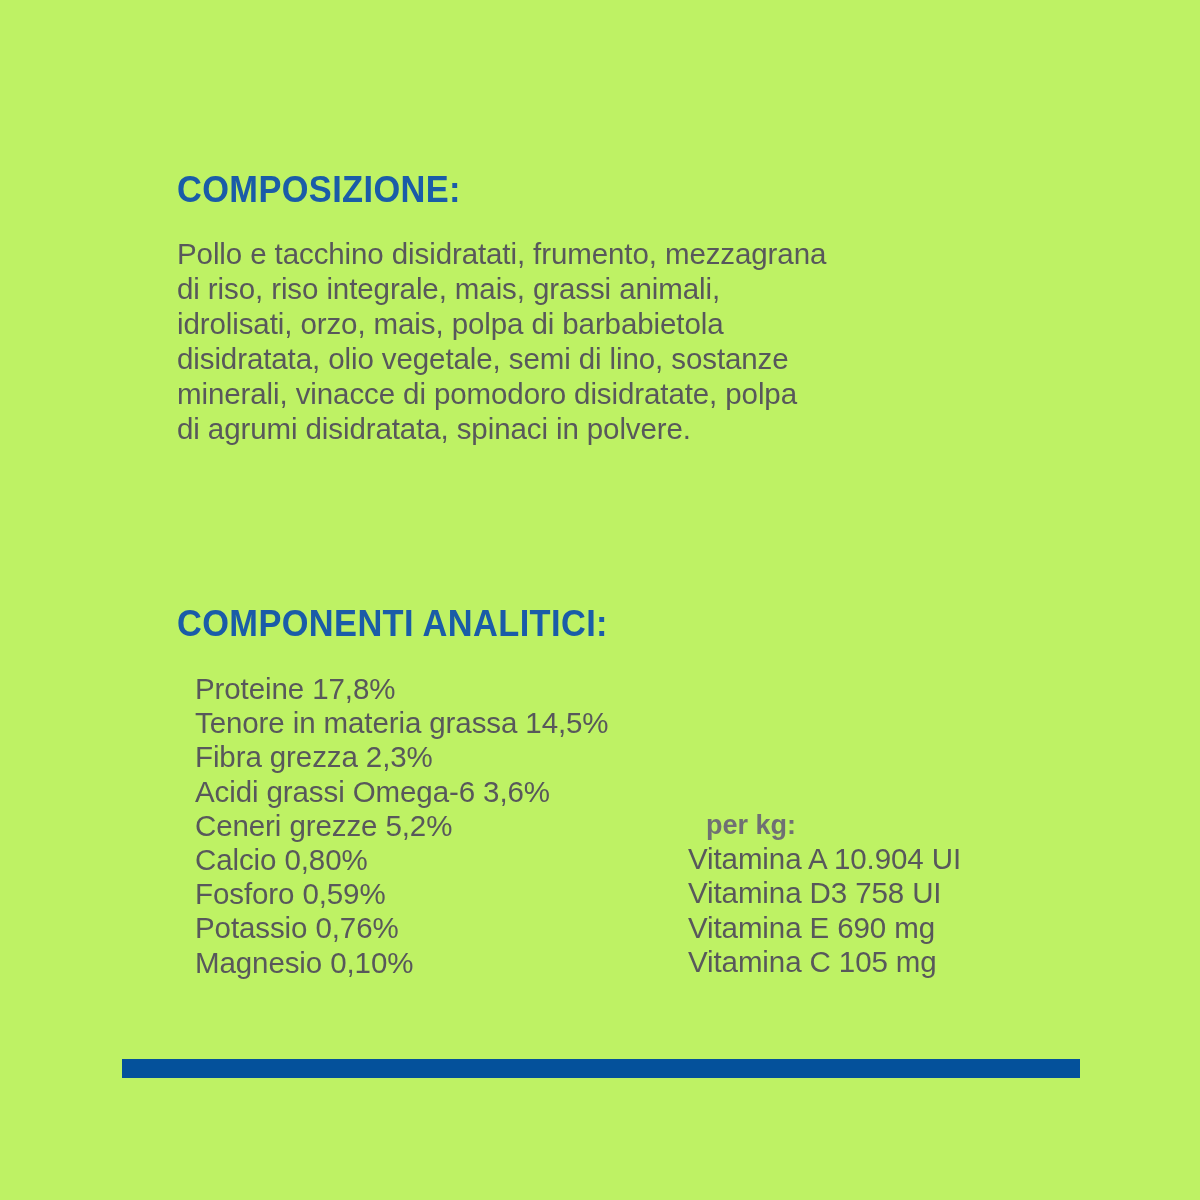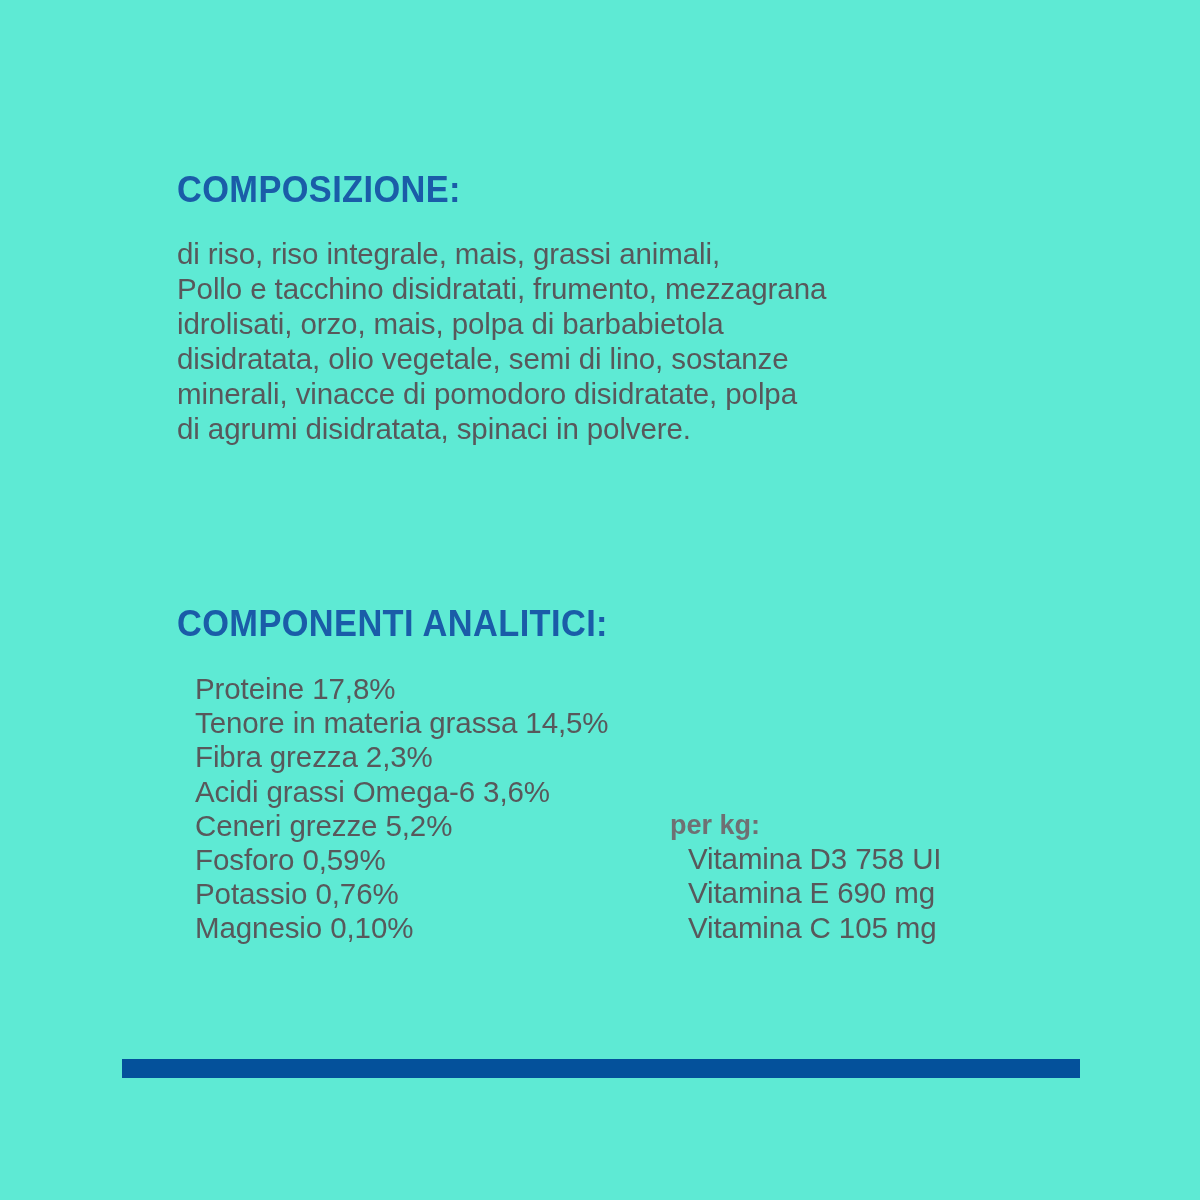--- a/index.html
+++ b/index.html
@@ -12,21 +12,21 @@
     background: #ffffff;
     font-family: "Liberation Sans", sans-serif;
     -webkit-font-smoothing: antialiased;
     overflow: hidden;
   }
 
   .page {
     position: relative;
     width: 1200px;
     height: 1200px;
-    background: #5eead4;
+    background: #bef264;
     box-sizing: border-box;
   }
 
   
   .section-heading {
     position: absolute;
     left: 177px;
     color: #1a5ca8;
     font-family: "Liberation Sans", sans-serif;
     font-weight: bold;
@@ -88,66 +88,69 @@
     white-space: nowrap;
     letter-spacing: -0.1px;
     margin-left: 18px;
   }
   .per-kg-label {
     color: #6f7073;
     font-size: 27px;
     line-height: 34.2px;
     font-weight: bold;
     white-space: nowrap;
+    margin-left: 36px;
   }
 
   
   .accent-bar {
     position: absolute;
     left: 122px;
     top: 1059px;
     width: 958px;
     height: 19px;
     background: #04519b;
   }
 </style>
 </head>
 <body>
 
 <div class="page">
 
   <h2 class="section-heading" id="heading-composizione">COMPOSIZIONE:</h2>
 
   <div class="composition-block">
+    <div class="composition-line">Pollo e tacchino disidratati, frumento, mezzagrana</div>
     <div class="composition-line">di riso, riso integrale, mais, grassi animali,</div>
-    <div class="composition-line">Pollo e tacchino disidratati, frumento, mezzagrana</div>
     <div class="composition-line">idrolisati, orzo, mais, polpa di barbabietola</div>
     <div class="composition-line">disidratata, olio vegetale, semi di lino, sostanze</div>
     <div class="composition-line">minerali, vinacce di pomodoro disidratate, polpa</div>
     <div class="composition-line">di agrumi disidratata, spinaci in polvere.</div>
   </div>
 
   <h2 class="section-heading" id="heading-componenti">COMPONENTI ANALITICI:</h2>
 
   <div class="analytics-block">
     <div class="analytics-columns">
 
       <div class="col-left">
         <div class="nutrient-line">Proteine 17,8%</div>
         <div class="nutrient-line">Tenore in materia grassa 14,5%</div>
         <div class="nutrient-line">Fibra grezza 2,3%</div>
         <div class="nutrient-line">Acidi grassi Omega-6 3,6%</div>
         <div class="nutrient-line">Ceneri grezze 5,2%</div>
+        <div class="nutrient-line">Calcio 0,80%</div>
         <div class="nutrient-line">Fosforo 0,59%</div>
         <div class="nutrient-line">Potassio 0,76%</div>
         <div class="nutrient-line">Magnesio 0,10%</div>
       </div>
 
       <div class="col-right">
         <div class="per-kg-label">per kg:</div>
+        <div class="nutrient-line">Vitamina A 10.904 UI</div>
         <div class="nutrient-line">Vitamina D3 758 UI</div>
         <div class="nutrient-line">Vitamina E 690 mg</div>
         <div class="nutrient-line">Vitamina C 105 mg</div>
       </div>
 
     </div>
   </div>
 
   <div class="accent-bar"></div>
 

